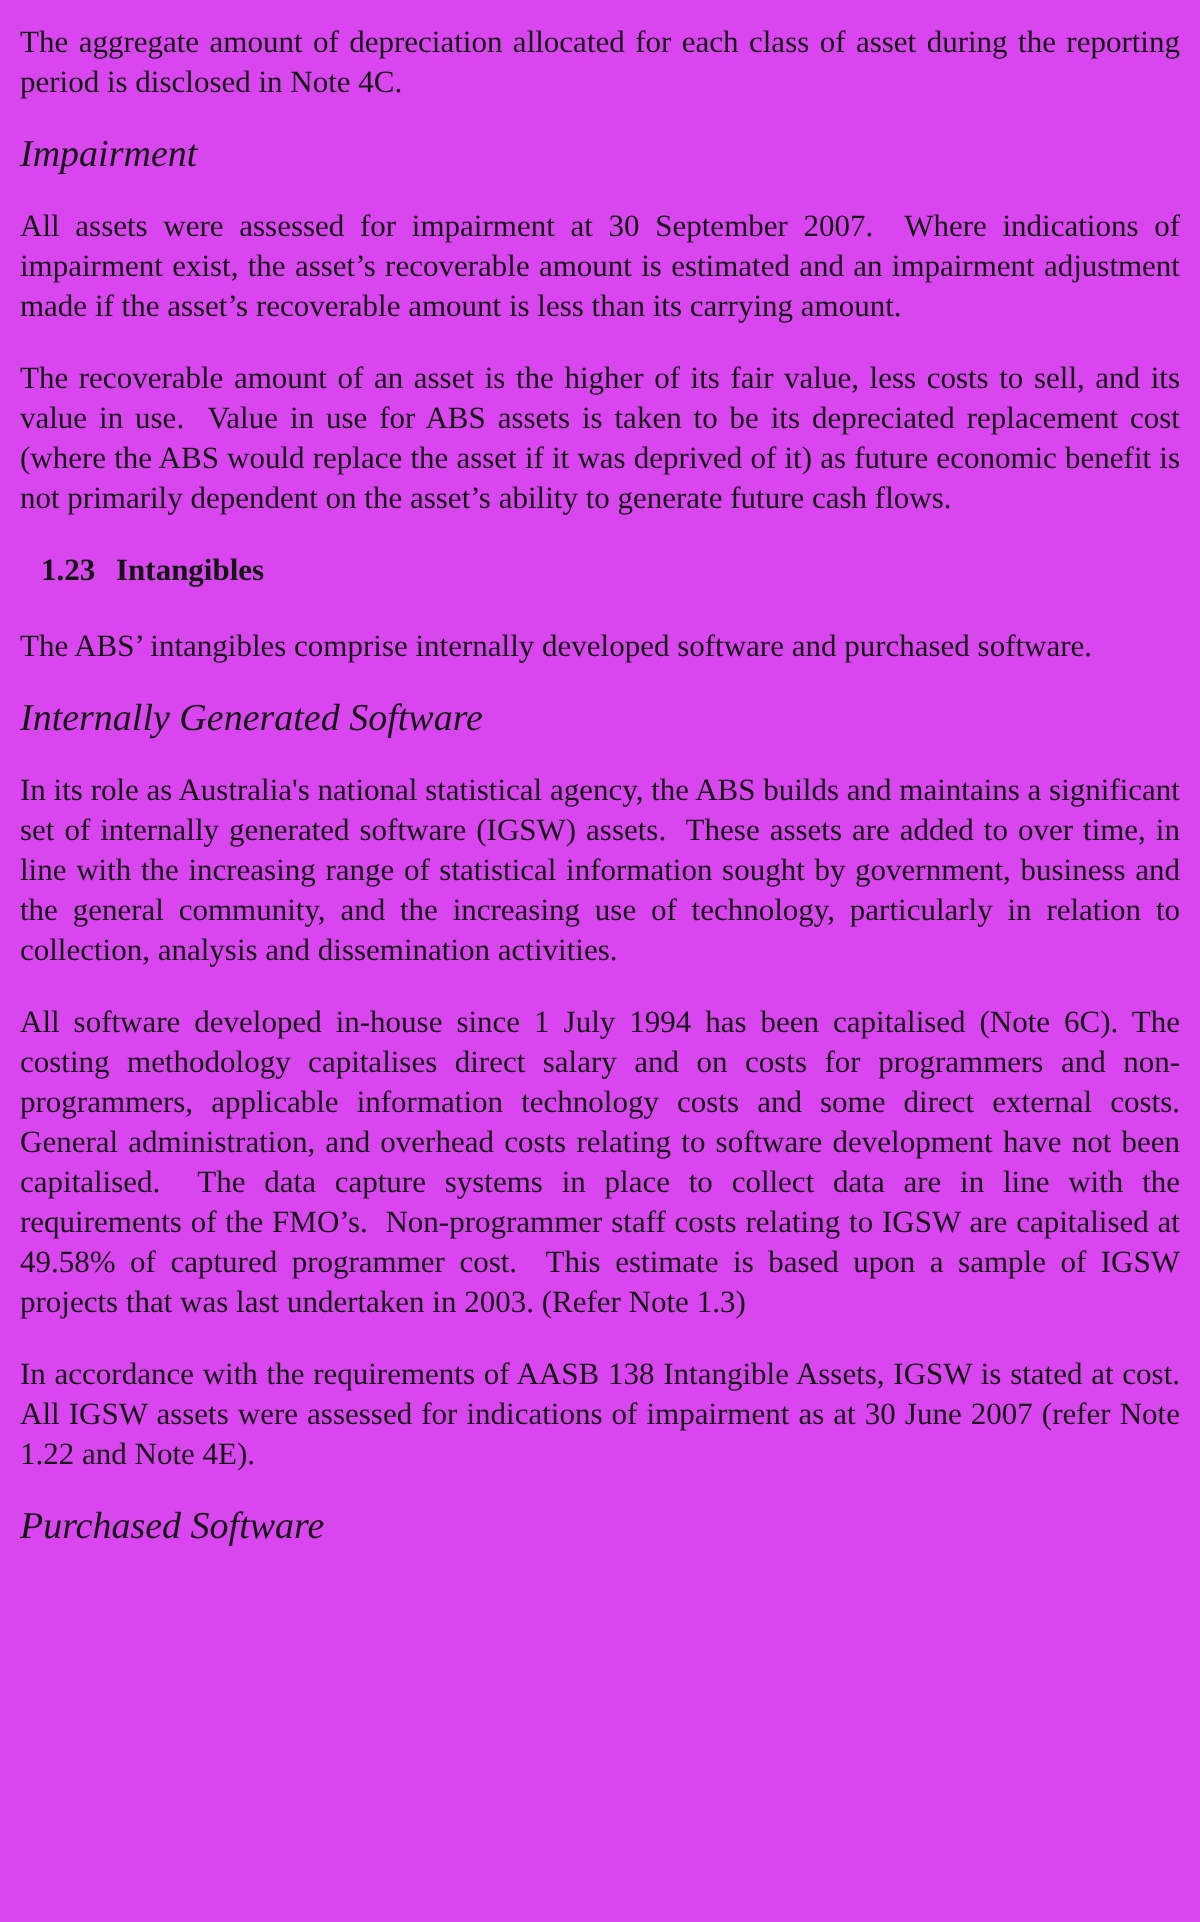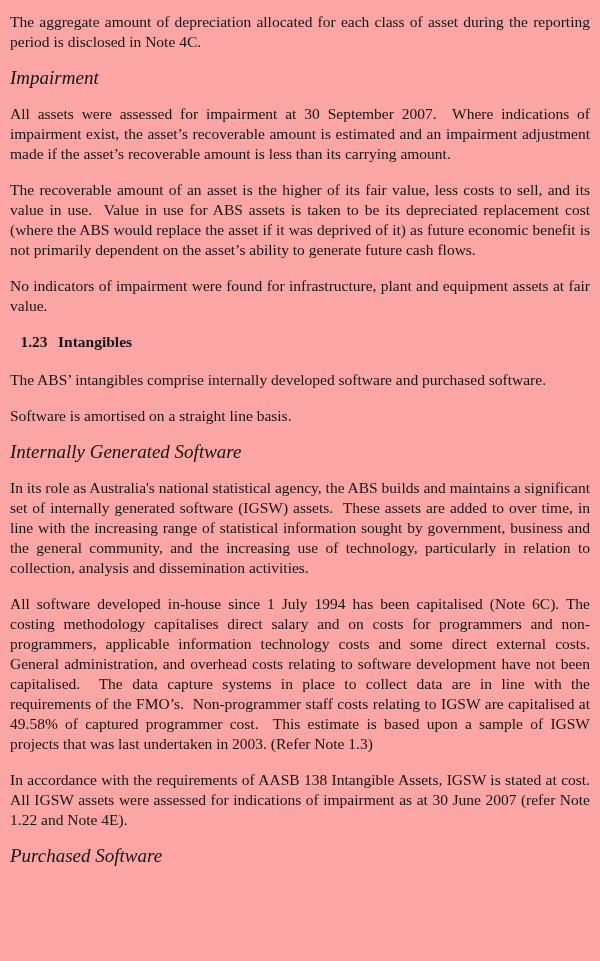--- a/index.html
+++ b/index.html
@@ -39,37 +39,35 @@
   }
   .h-num .sec-num {
     display: inline-block;
     min-width: 48px;
     text-align: center;
   }
 </style>
 </head>
 <body>
 
-<div class="page" style="background: #fca5a5; color: rgb(21, 21, 21);">
+<div class="page" style="background: #d946ef; color: rgb(21, 21, 21);">
 
   <p class="para">The aggregate amount of depreciation allocated for each class of asset during the reporting period is disclosed in Note 4C.</p>
 
   <h3 class="h-italic">Impairment</h3>
 
   <p class="para">All assets were assessed for impairment at 30 September 2007.  Where indications of impairment exist, the asset’s recoverable amount is estimated and an impairment adjustment made if the asset’s recoverable amount is less than its carrying amount.</p>
 
   <p class="para">The recoverable amount of an asset is the higher of its fair value, less costs to sell, and its value in use.  Value in use for ABS assets is taken to be its depreciated replacement cost (where the ABS would replace the asset if it was deprived of it) as future economic benefit is not primarily dependent on the asset’s ability to generate future cash flows.</p>
 
-  <p class="para">No indicators of impairment were found for infrastructure, plant and equipment assets at fair value.</p>
 
   <h2 class="h-num"><span class="sec-num">1.23</span><span class="sec-title">Intangibles</span></h2>
 
   <p class="para">The ABS’ intangibles comprise internally developed software and purchased software.</p>
 
-  <p class="para">Software is amortised on a straight line basis.</p>
 
   <h3 class="h-italic">Internally Generated Software</h3>
 
   <p class="para">In its role as Australia's national statistical agency, the ABS builds and maintains a significant set of internally generated software (IGSW) assets.  These assets are added to over time, in line with the increasing range of statistical information sought by government, business and the general community, and the increasing use of technology, particularly in relation to collection, analysis and dissemination activities.</p>
 
   <p class="para">All software developed in-house since 1 July 1994 has been capitalised (Note 6C). The costing methodology capitalises direct salary and on costs for programmers and non-programmers, applicable information technology costs and some direct external costs.  General administration, and overhead costs relating to software development have not been capitalised.  The data capture systems in place to collect data are in line with the requirements of the FMO’s.  Non-programmer staff costs relating to IGSW are capitalised at 49.58% of captured programmer cost.  This estimate is based upon a sample of IGSW projects that was last undertaken in 2003. (Refer Note 1.3)</p>
 
   <p class="para">In accordance with the requirements of AASB 138 Intangible Assets, IGSW is stated at cost. All IGSW assets were assessed for indications of impairment as at 30 June 2007 (refer Note 1.22 and Note 4E).</p>
 
   <h3 class="h-italic">Purchased Software</h3>

